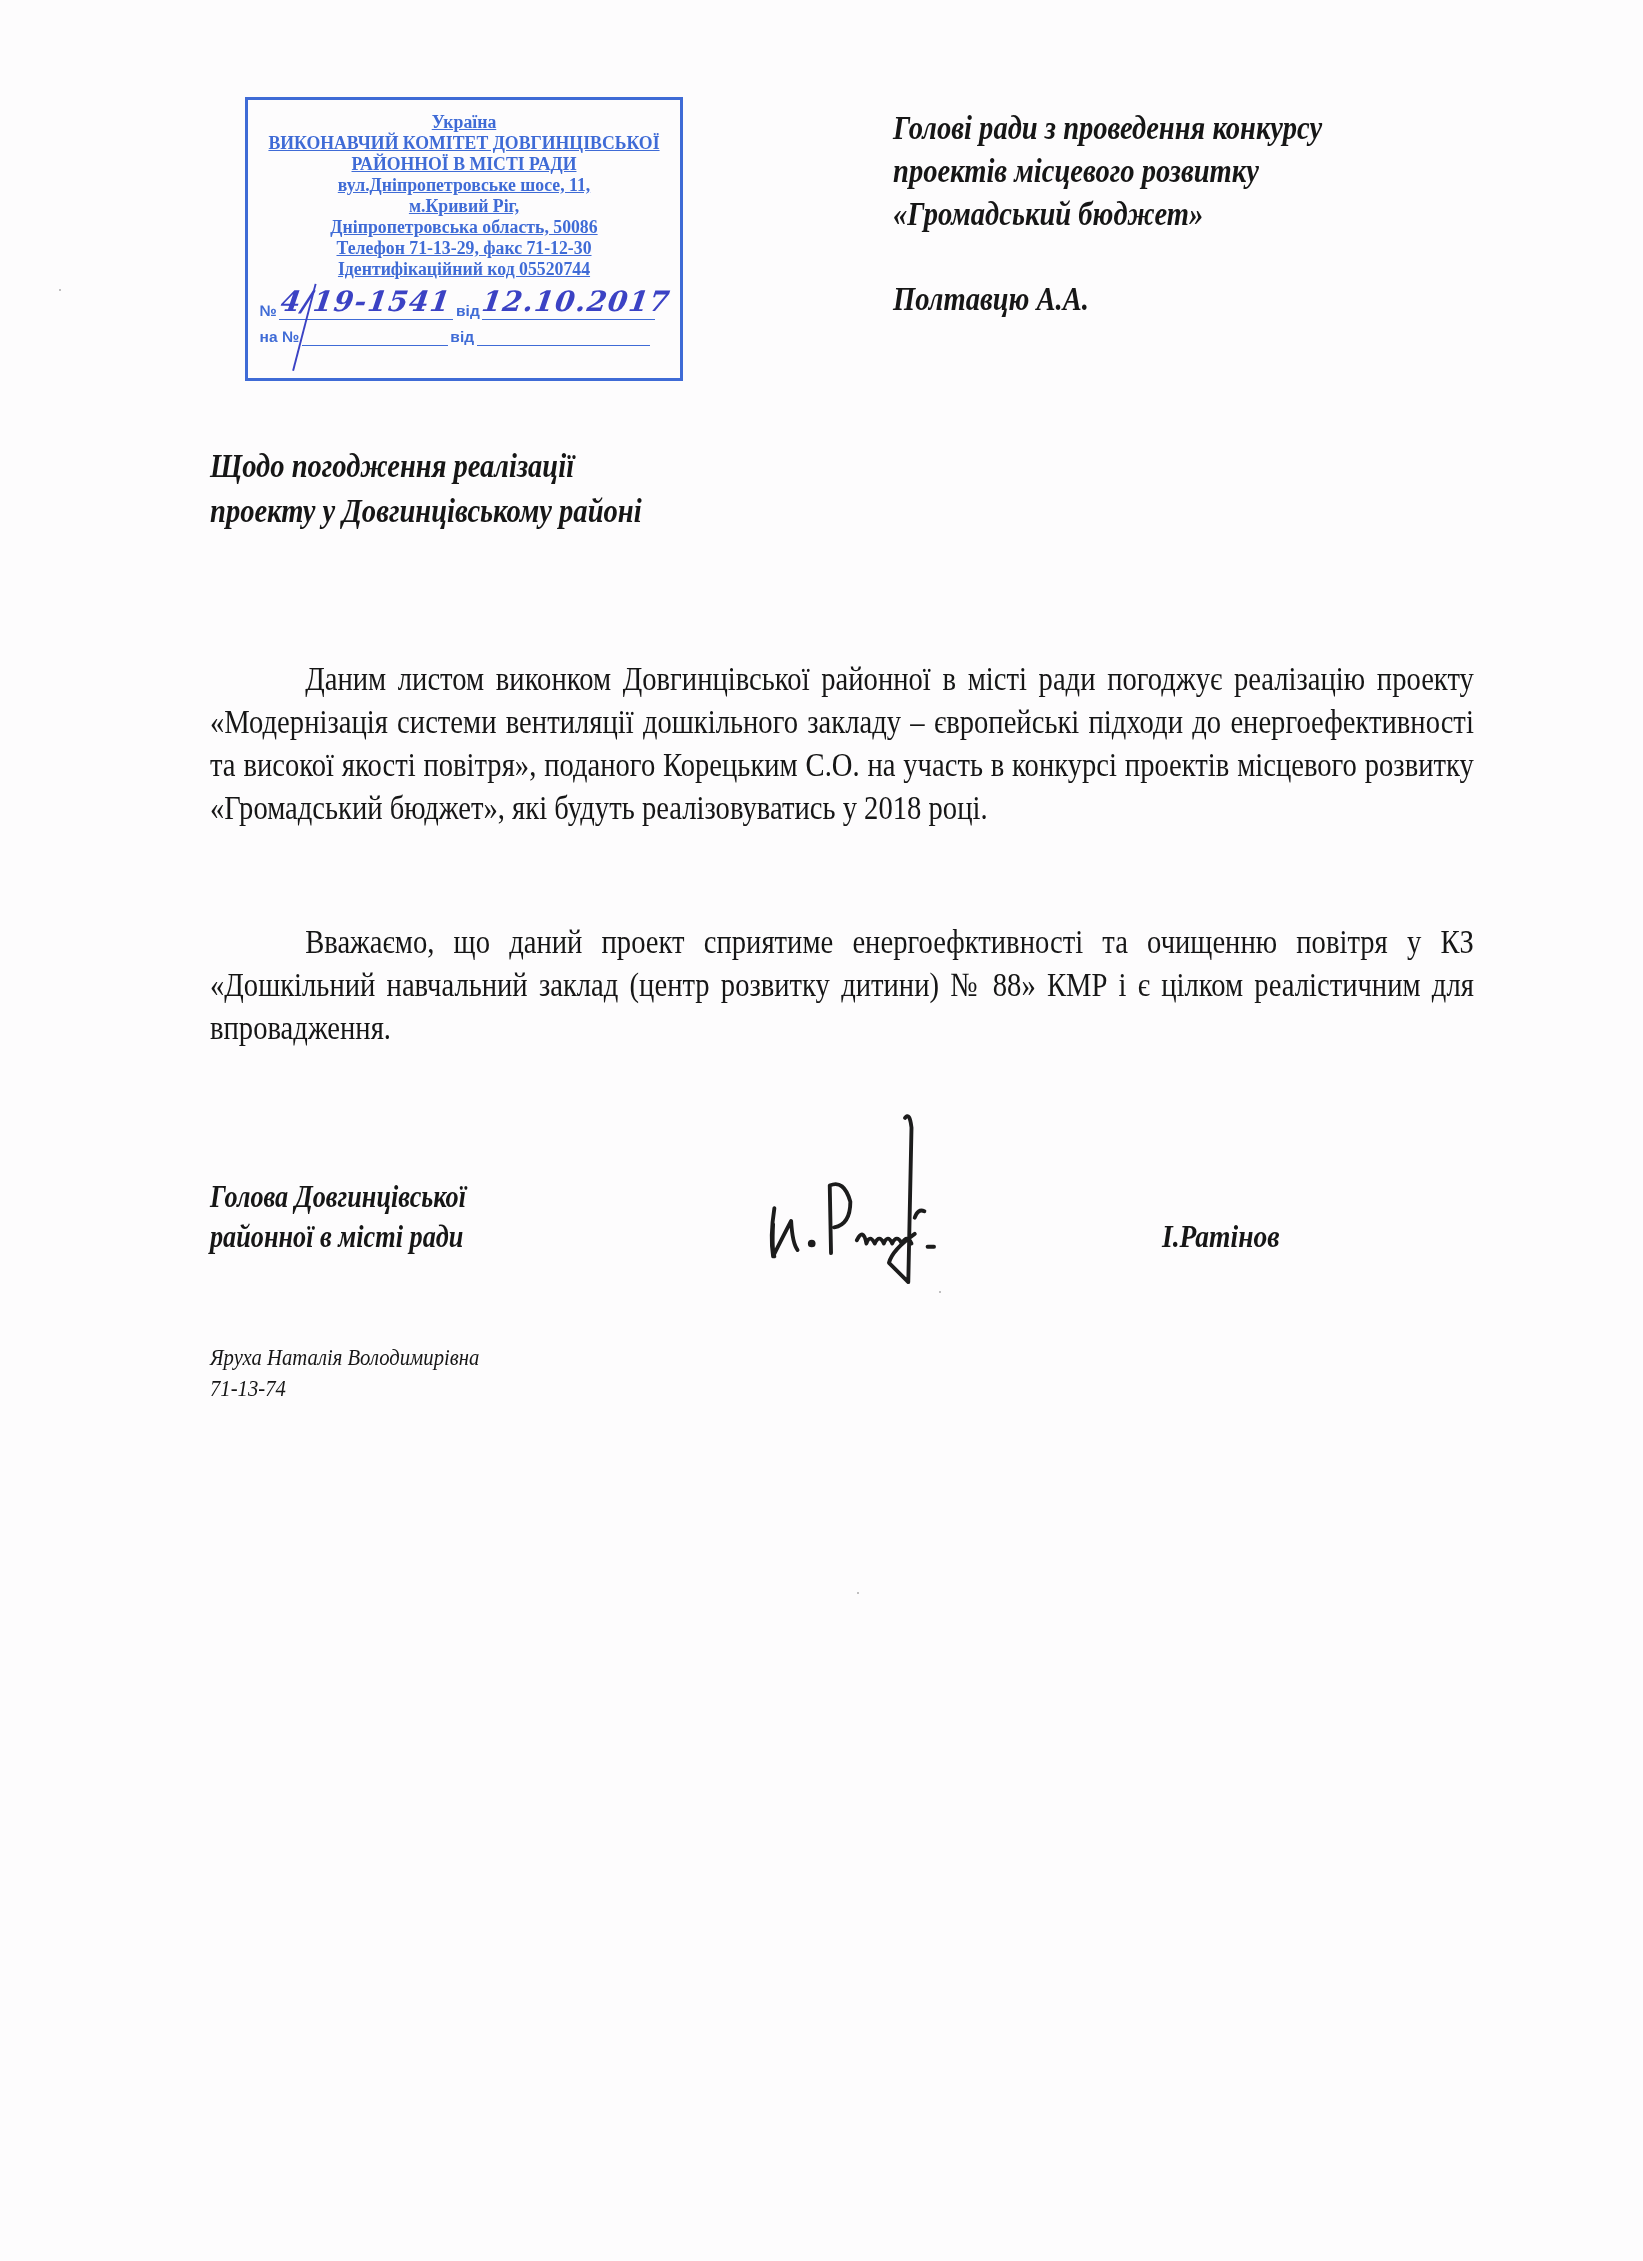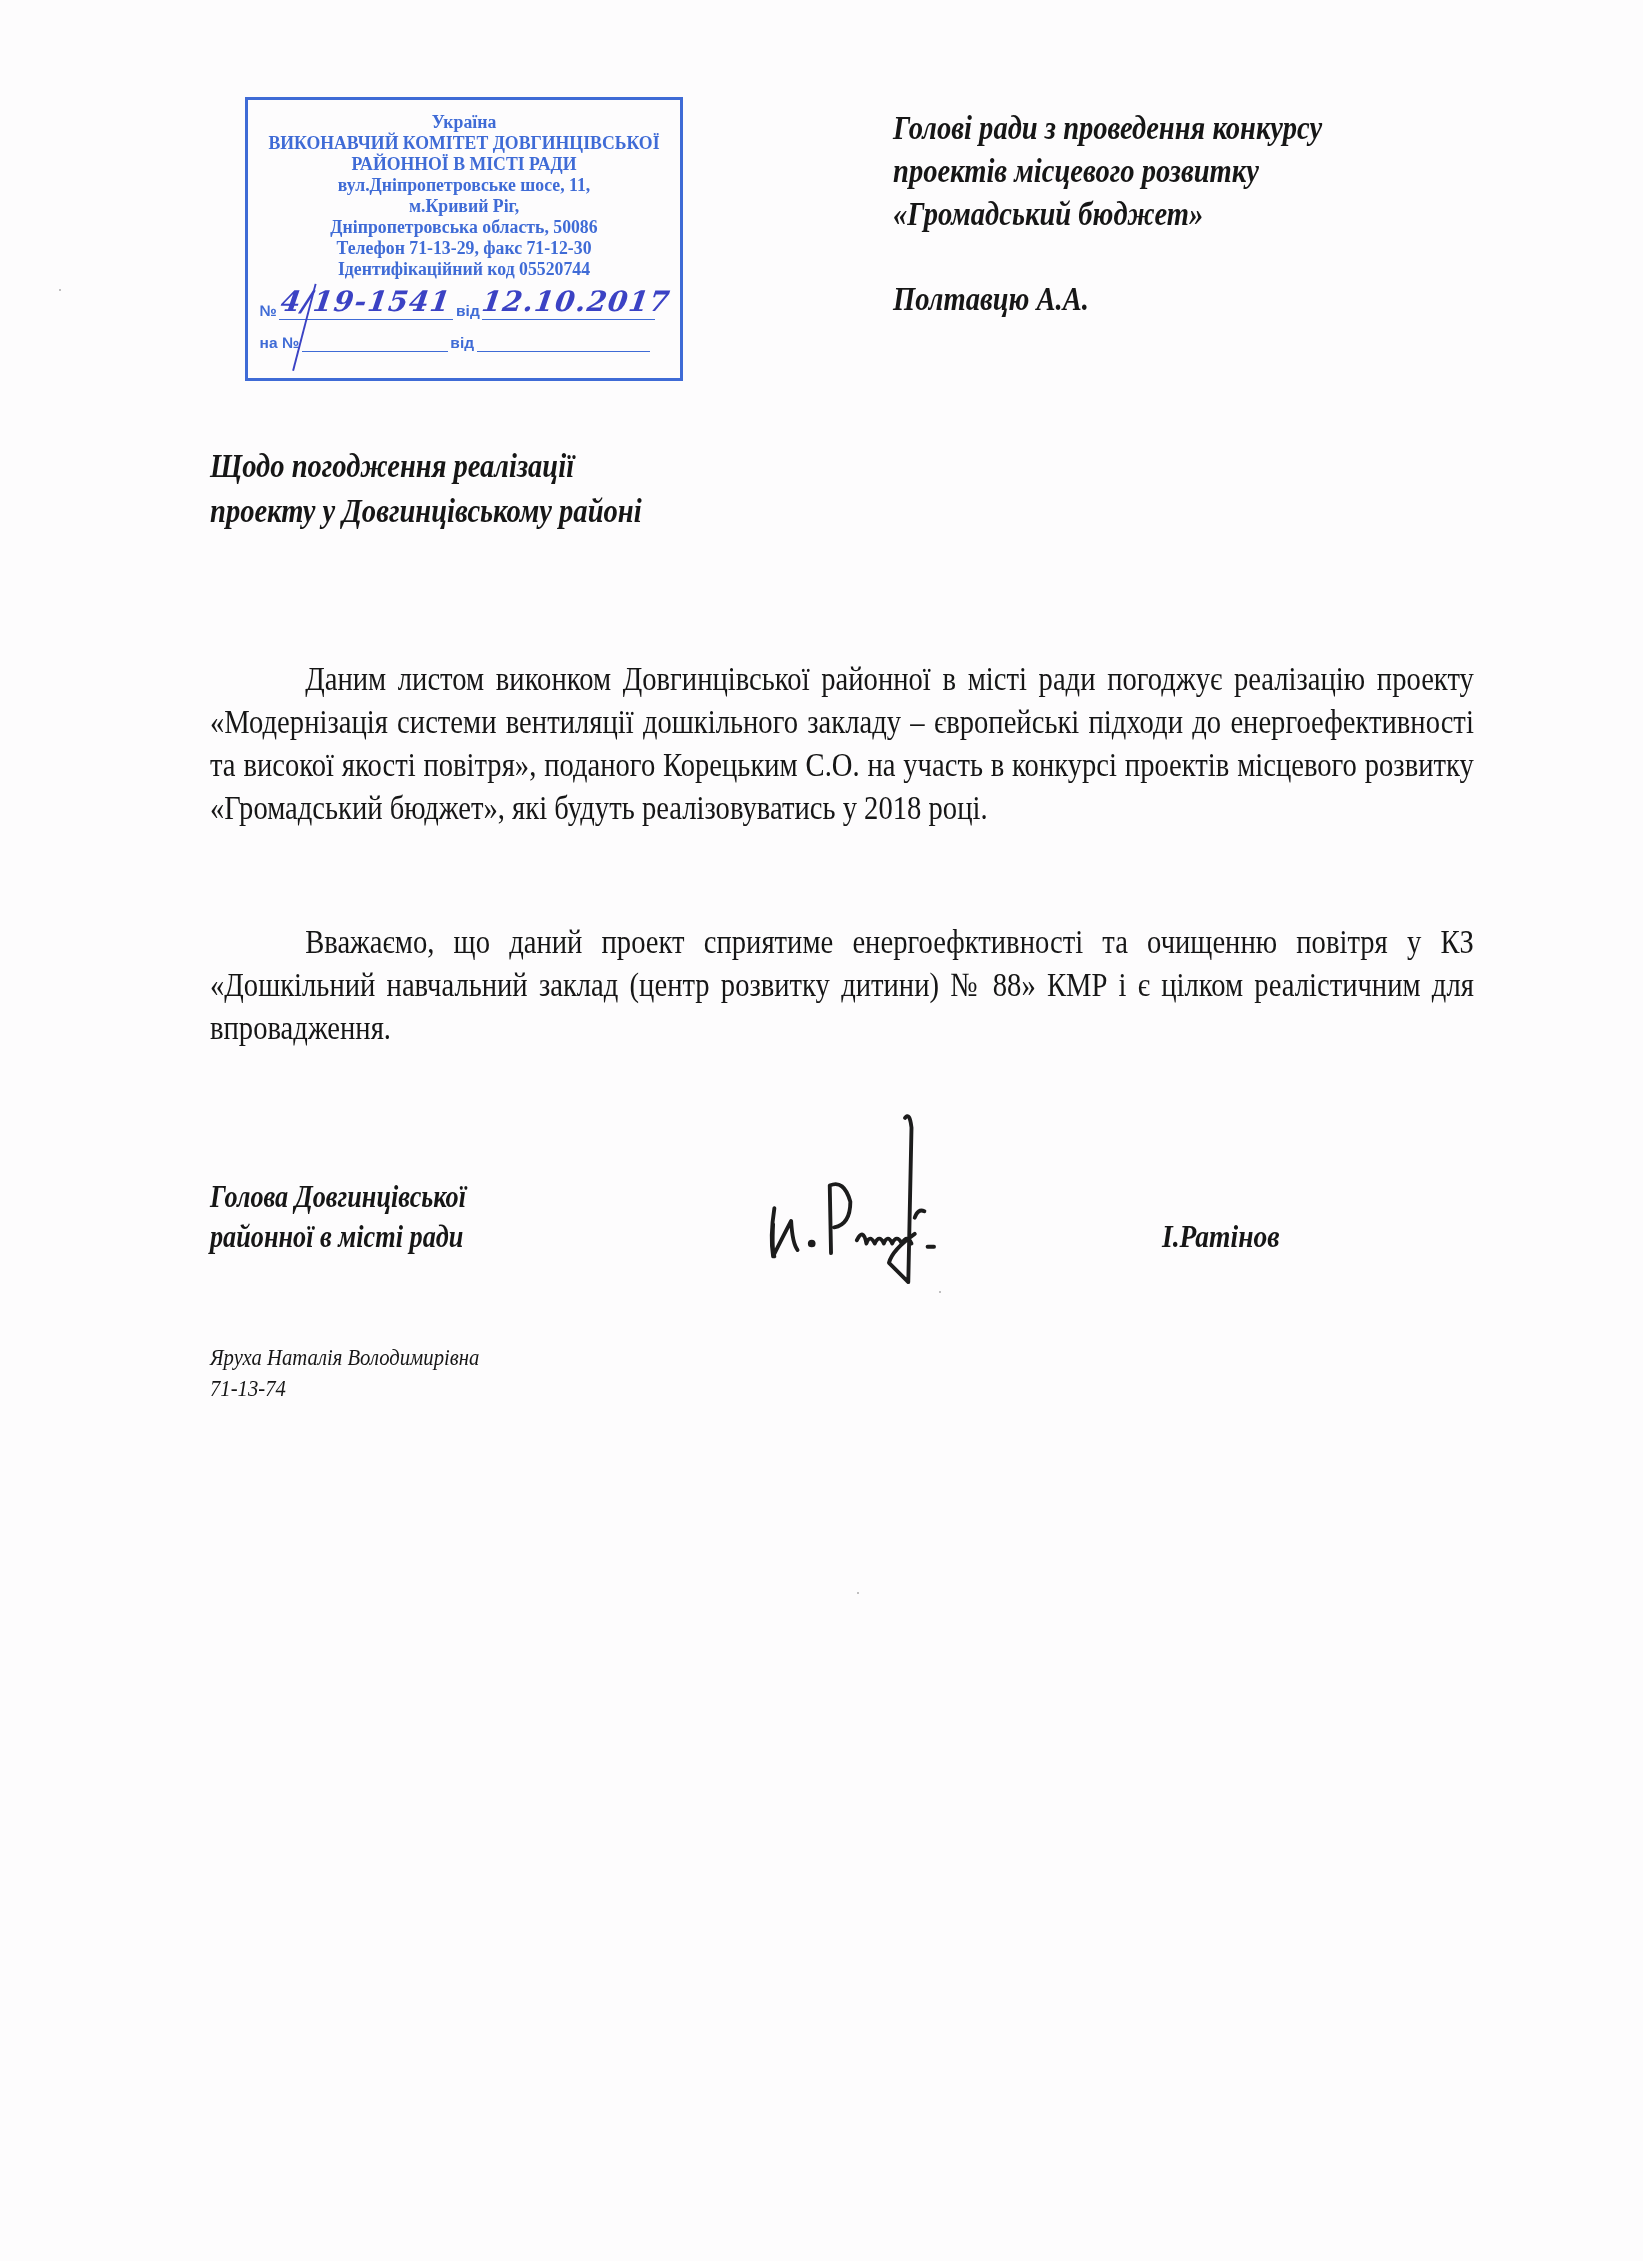--- a/index.html
+++ b/index.html
@@ -8,21 +8,21 @@
     background: #fdfcfd;
     font-family: "Liberation Serif", "DejaVu Serif", serif;
     color: #161616;
   }
   .abs { position: absolute; }
 
   
   .stamp {
     left: 245px; top: 97px; width: 438px; height: 284px;
     border: 3.2px solid #3f6bd6; box-sizing: border-box;
-    color: #3f6bd6; text-align: center;
+    color: #3f6bd6; text-align: center; text-decoration: underline;
   }
   .stamp .line {
     font-family: "Liberation Serif", serif; font-weight: bold;
     font-size: 19.3px; line-height: 21px; white-space: nowrap;
     transform: scaleX(0.92); transform-origin: center;
   }
   .stamp .line.first { margin-top: 11px; }
   .stamp .reg {
     position: absolute; left: 11.6px; right: 11.6px;
     font-family: "Liberation Sans", sans-serif; font-weight: bold; font-size: 15.5px;
@@ -107,21 +107,21 @@
   <div class="reg" style="top:200px;">
     <span>№</span>
     <span class="blank" style="width:174px;">
       <span class="handwritten">4/19-1541</span>
     </span>
     <span>від</span>
     <span class="blank" style="width:173px;">
       <span class="handwritten">12.10.2017</span>
     </span>
   </div>
-  <div class="reg" style="top:232px;">
+  <div class="reg" style="top:226px;">
     <span>на №</span>
     <span class="blank" style="width:146px;">
       <span class="handwritten"></span>
     </span>
     <span>від</span>
     <span class="blank" style="width:173px;">
       <span class="handwritten"></span>
     </span>
   </div>
 

